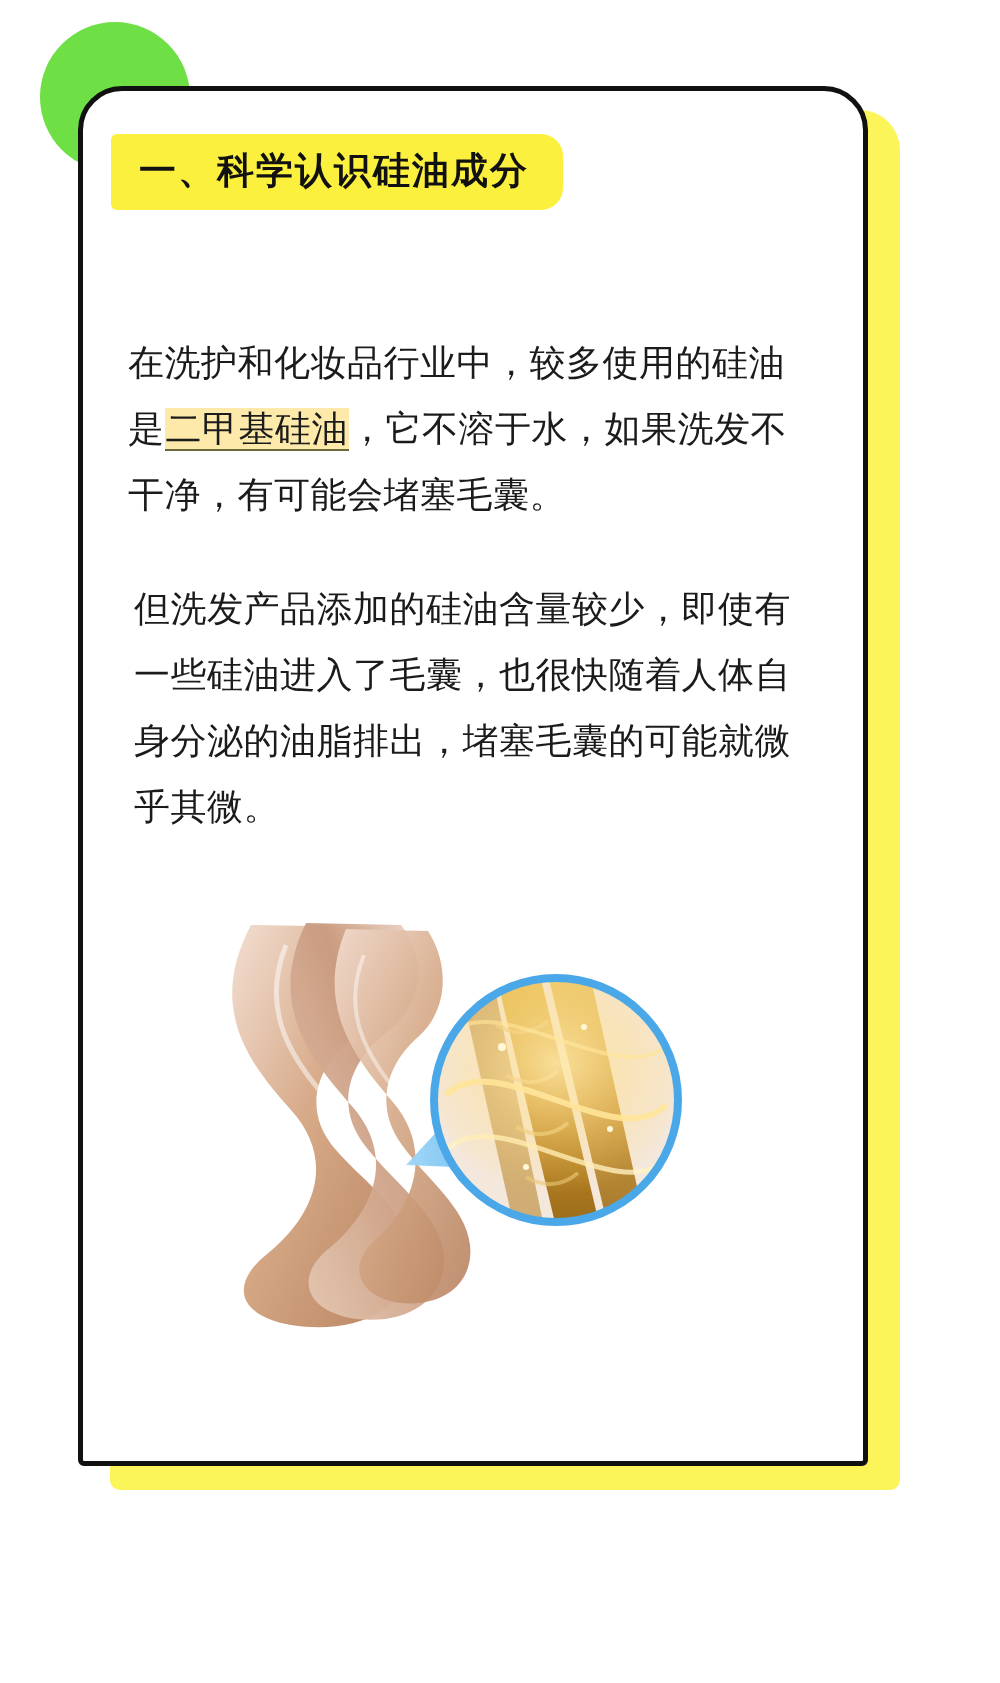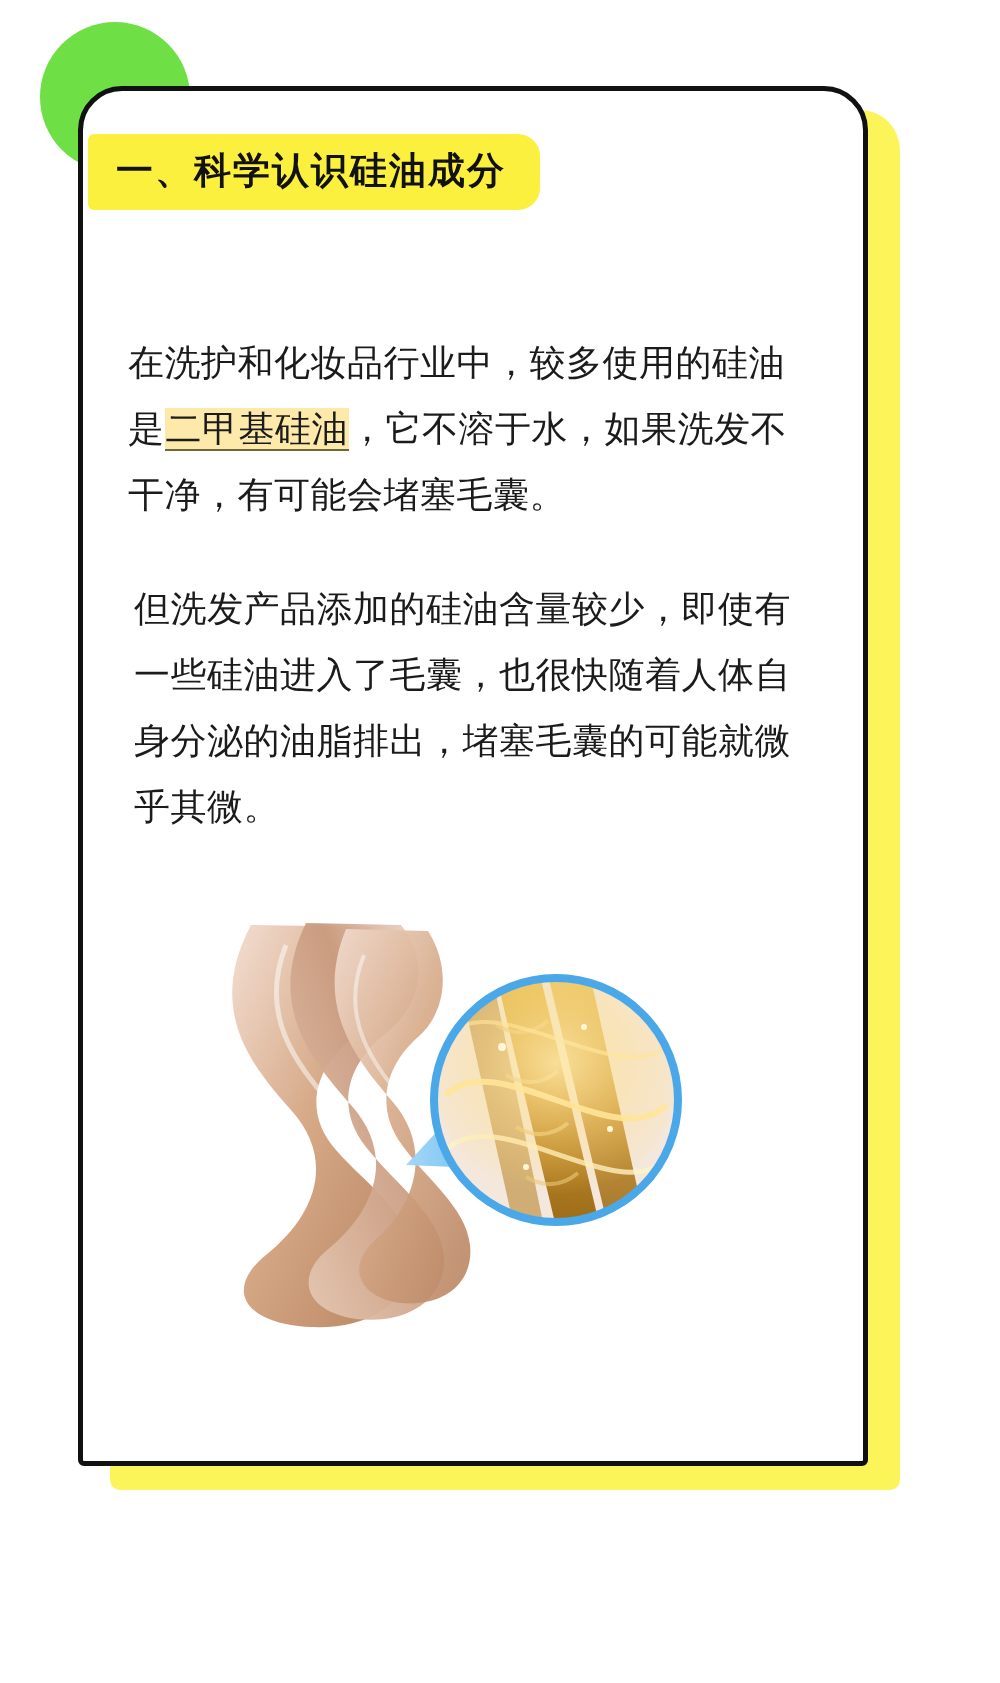--- a/index.html
+++ b/index.html
@@ -61,20 +61,21 @@
     display: inline-block;
     background: #fcf03f;
     border-radius: 6px 22px 22px 6px;
     padding: 12px 34px 14px 28px;
     font-family: "Liberation Sans", sans-serif;
     font-weight: bold;
     font-size: 37px;
     letter-spacing: 2px;
     color: #111111;
     white-space: nowrap;
+    margin-left: 23px;
   }
 
   
   .body-text {
     position: absolute;
     left: 128px;
     top: 330px;
     width: 690px;
     font-size: 36px;
     line-height: 66px;

